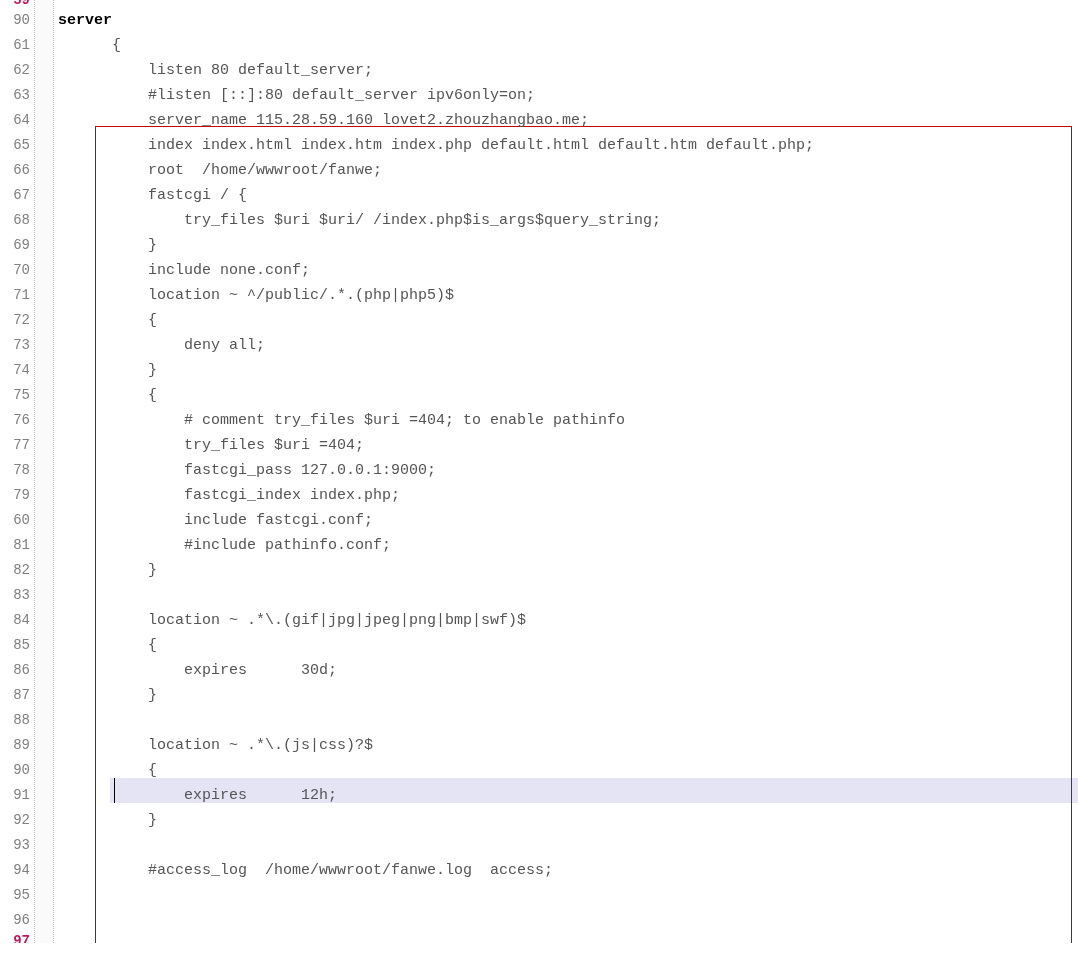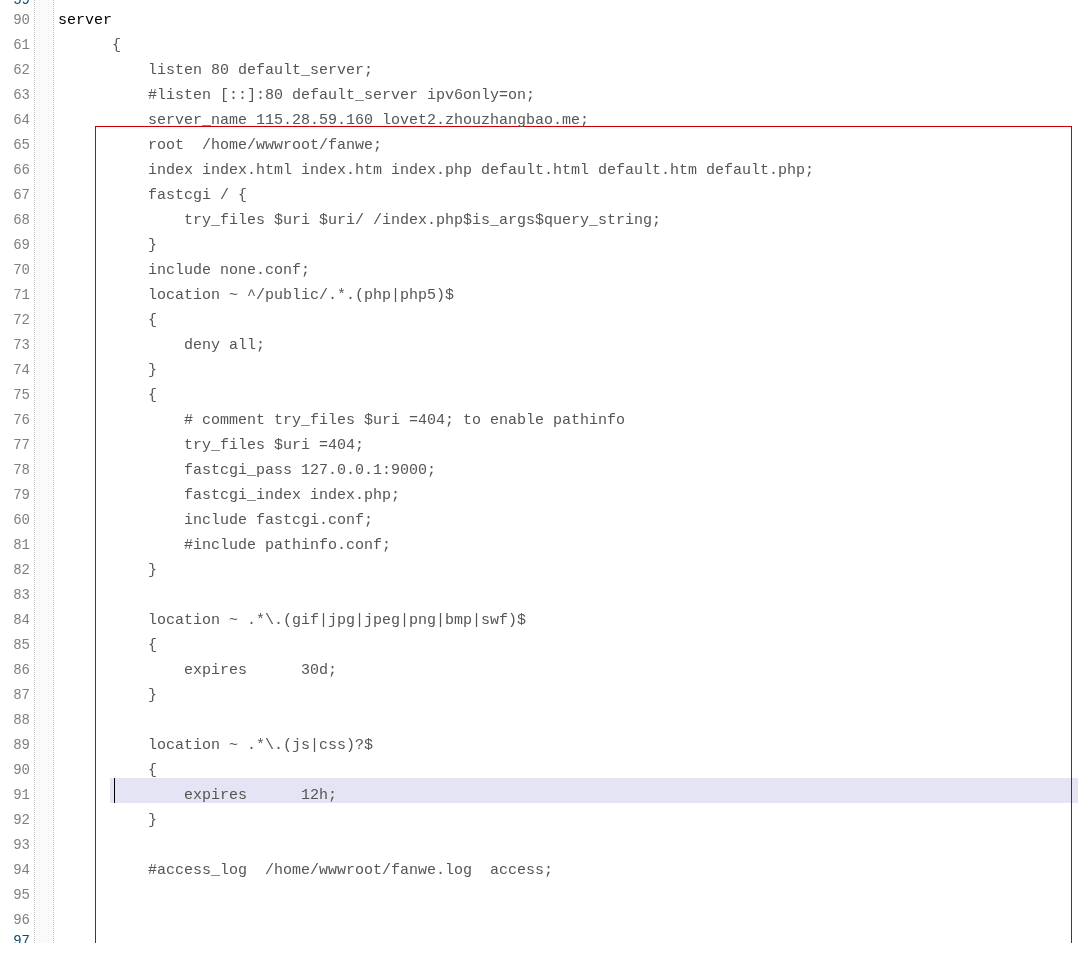--- a/index.html
+++ b/index.html
@@ -41,21 +41,21 @@
     flex: 1;
     padding-left: 4px;
   }
   .code-line {
     height: 25px;
     line-height: 25px;
     white-space: pre;
     color: #555;
     position: relative;
   }
-  .kw { font-weight: normal; color: #000; }
+  .kw { font-weight: bold; color: #000; }
   .box {
     position: absolute;
     left: 95px;
     right: 6px;
     top: 126px;
     height: 830px;
     border: 1px solid #cc0000;
     pointer-events: none;
   }
   .row-highlight {
@@ -70,21 +70,21 @@
   .caret {
     position: absolute;
     left: 60px;
     top: 778px;
     width: 1px;
     height: 25px;
     background: #000;
     z-index: 2;
   }
   .code-col .code-line { z-index: 1; position: relative; }
-  .partial { color: #0c4a6e; font-size: 14px; }
+  .partial { color: #be185d; font-size: 14px; font-weight: bold; }
 </style>
 </head>
 <body>
 
 <div class="editor">
   <div class="gutter">
     <span class="num partial" style="height:8px;line-height:0;overflow:hidden">59</span>
 
   <span class="num">90</span>
       <span class="num">61</span>
@@ -129,22 +129,22 @@
   <div class="code-col">
     <div class="row-highlight"></div>
     <div class="caret"></div>
     <div class="code-line" style="height:8px"></div>
 
   <div class="code-line"><span class="kw">server</span></div>
       <div class="code-line">      {</div>
       <div class="code-line">          listen 80 default_server;</div>
       <div class="code-line">          #listen [::]:80 default_server ipv6only=on;</div>
       <div class="code-line">          server_name 115.28.59.160 lovet2.zhouzhangbao.me;</div>
+      <div class="code-line">          index index.html index.htm index.php default.html default.htm default.php;</div>
       <div class="code-line">          root  /home/wwwroot/fanwe;</div>
-      <div class="code-line">          index index.html index.htm index.php default.html default.htm default.php;</div>
       <div class="code-line">          fastcgi / {</div>
       <div class="code-line">              try_files $uri $uri/ /index.php$is_args$query_string;</div>
       <div class="code-line">          }</div>
       <div class="code-line">          include none.conf;</div>
       <div class="code-line">          location ~ ^/public/.*.(php|php5)$</div>
       <div class="code-line">          {</div>
       <div class="code-line">              deny all;</div>
       <div class="code-line">          }</div>
       <div class="code-line">          {</div>
       <div class="code-line">              # comment try_files $uri =404; to enable pathinfo</div>

